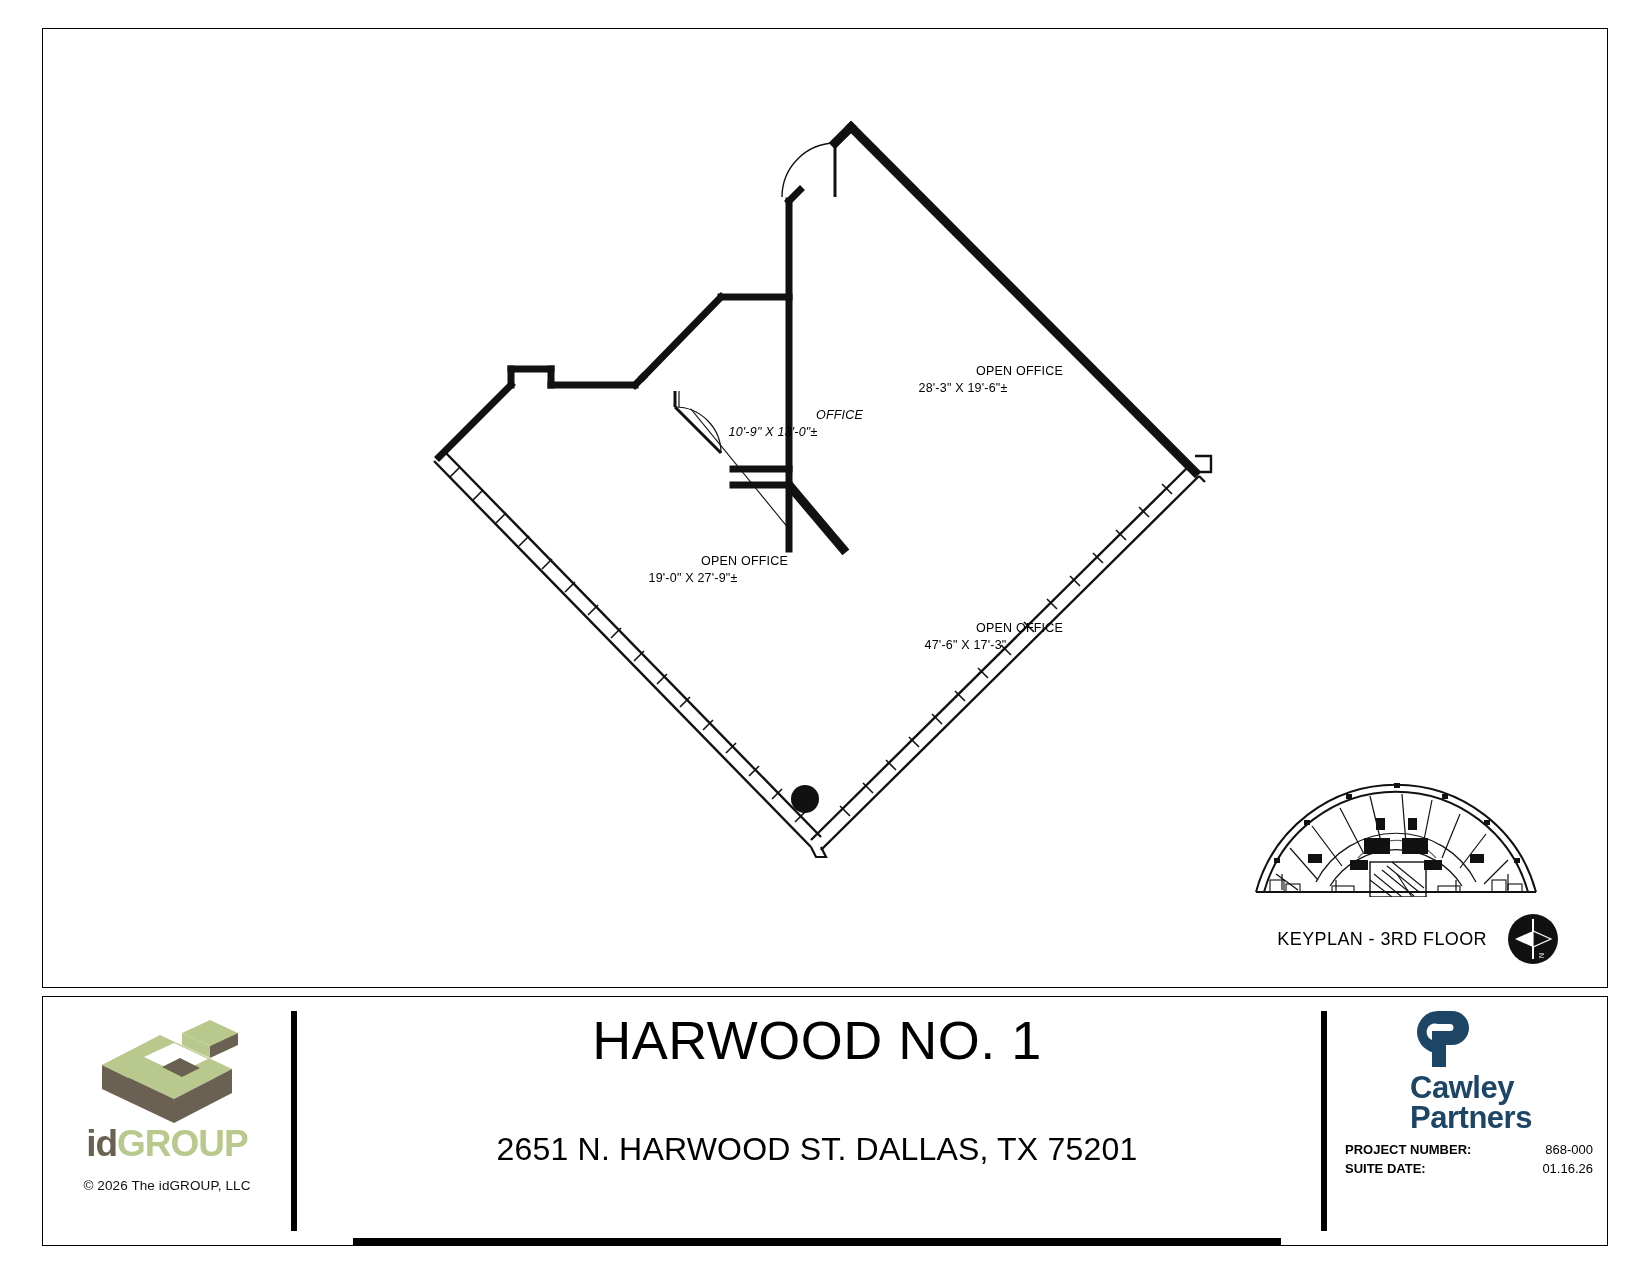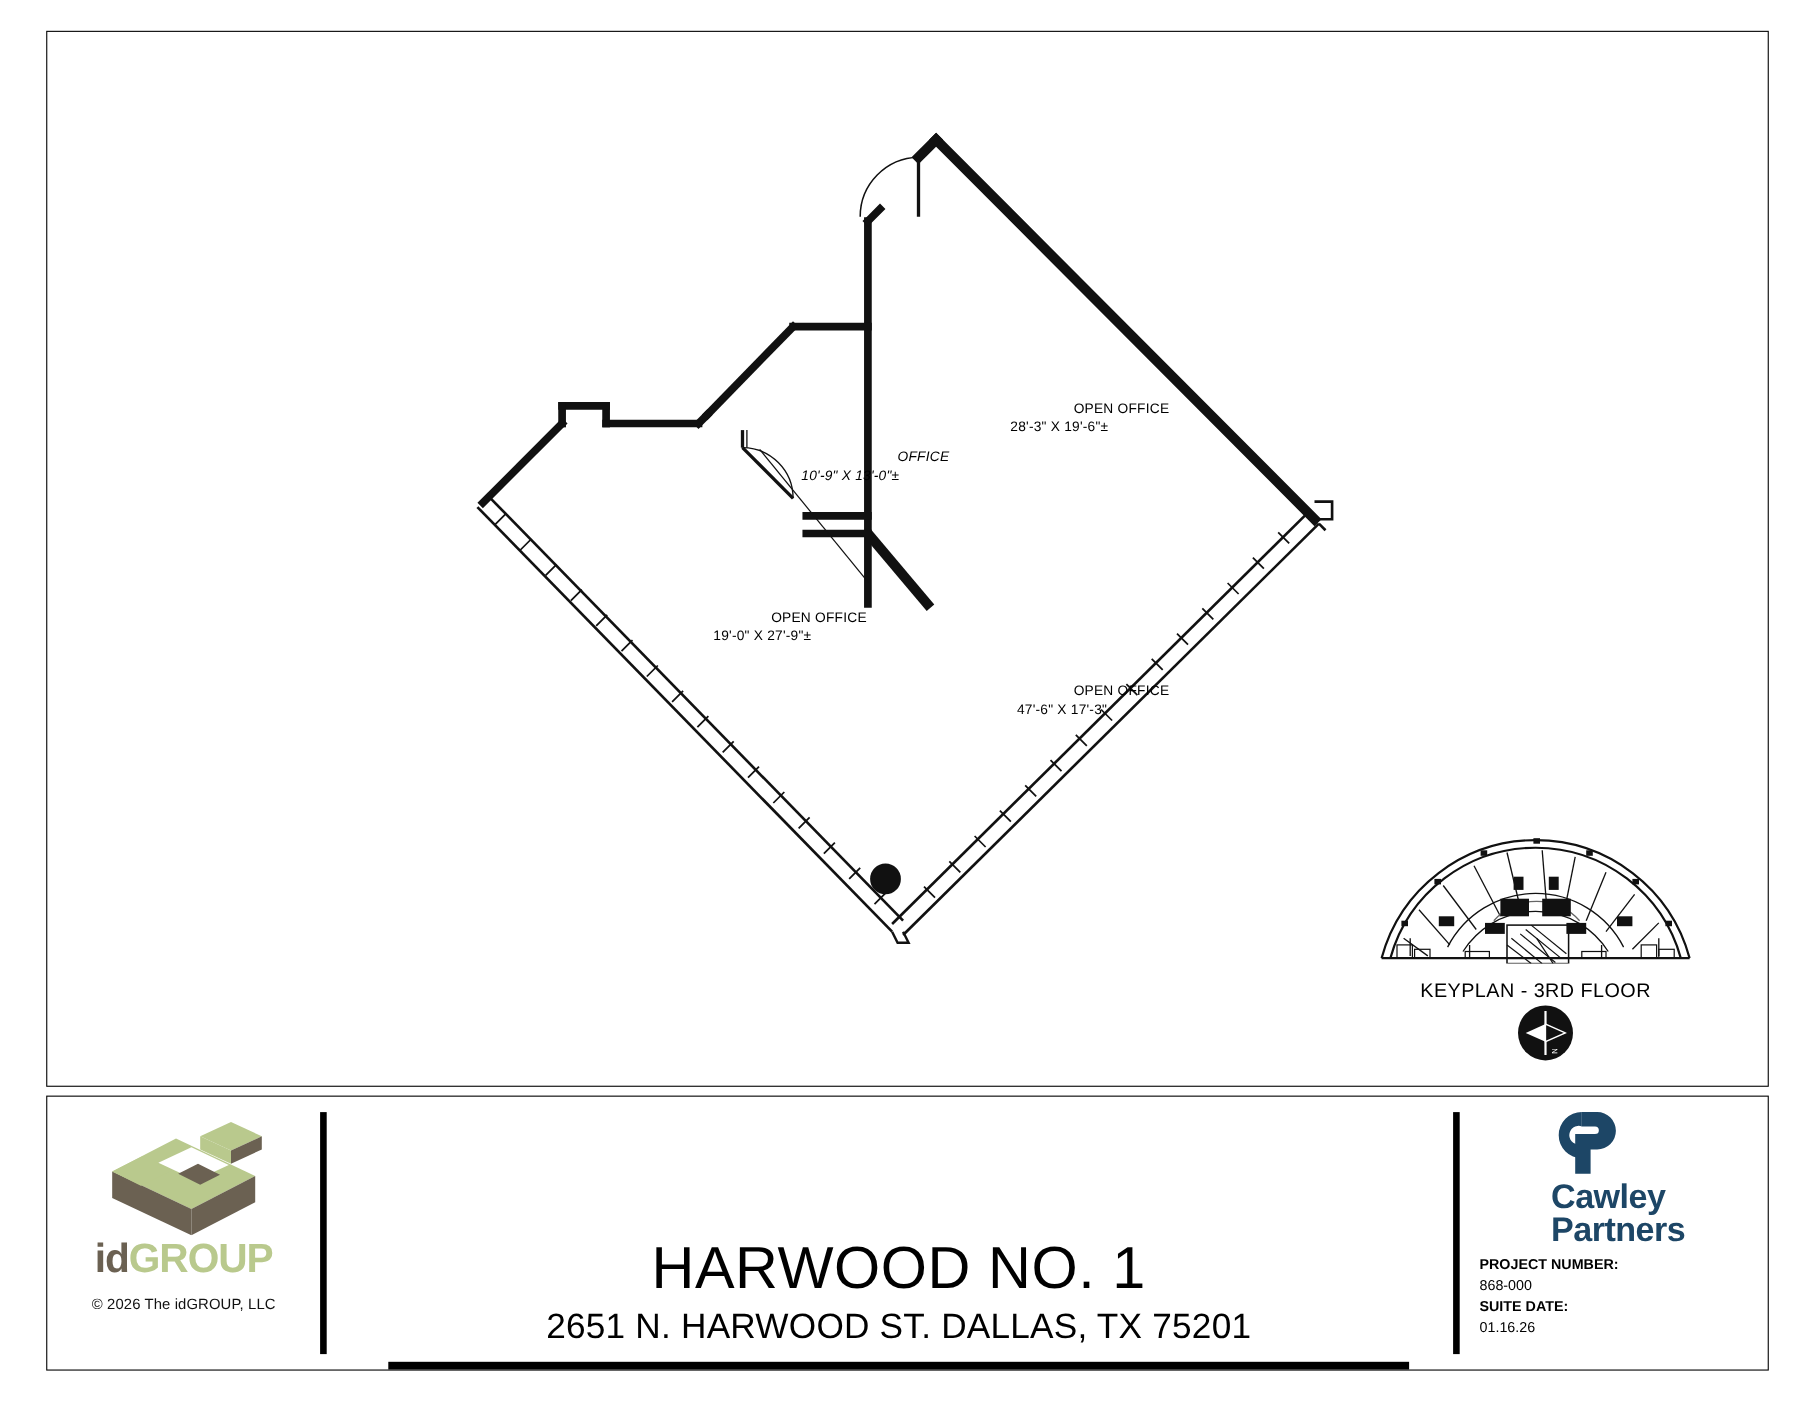--- a/index.html
+++ b/index.html
@@ -62,21 +62,21 @@
     background: #000;
     margin: 14px 0 14px 0;
     flex: none;
   }
   .tb-center {
     flex: 1;
     position: relative;
     display: flex;
     flex-direction: column;
     align-items: center;
-    justify-content: flex-end;
+    justify-content: space-between;
     padding-top: 16px;
     box-sizing: border-box;
     margin-left: 16px;
   }
   .tb-right {
     width: 280px;
     position: relative;
     display: flex;
     flex-direction: column;
     align-items: center;
@@ -157,36 +157,35 @@
   .proj-meta {
     margin-top: 30px;
     width: 100%;
     box-sizing: border-box;
     padding: 0 14px 0 18px;
     font-size: 13px;
     font-weight: bold;
   }
   .meta-row {
     display: flex;
-    flex-direction: column;
     justify-content: space-between;
     line-height: 1.45;
   }
   .meta-val { font-weight: normal; }
 
   
   #keyplan {
     position: absolute;
     right: 46px; bottom: 20px;
     width: 330px;
     text-align: center;
   }
   .keyplan-img { width: 300px; height: 135px; margin: 0 auto; display:block; }
   .keyplan-row {
-    display: flex; flex-direction: column;
+    display: flex; 
     align-items: center; justify-content: flex-end;
     margin-top: 14px;
   }
   .keyplan-label {
     font-size: 18px;
     letter-spacing: 0.4px;
     white-space: nowrap;
   }
   .north-arrow { width: 56px; height: 56px; margin-left: 18px; flex:none; }
 

